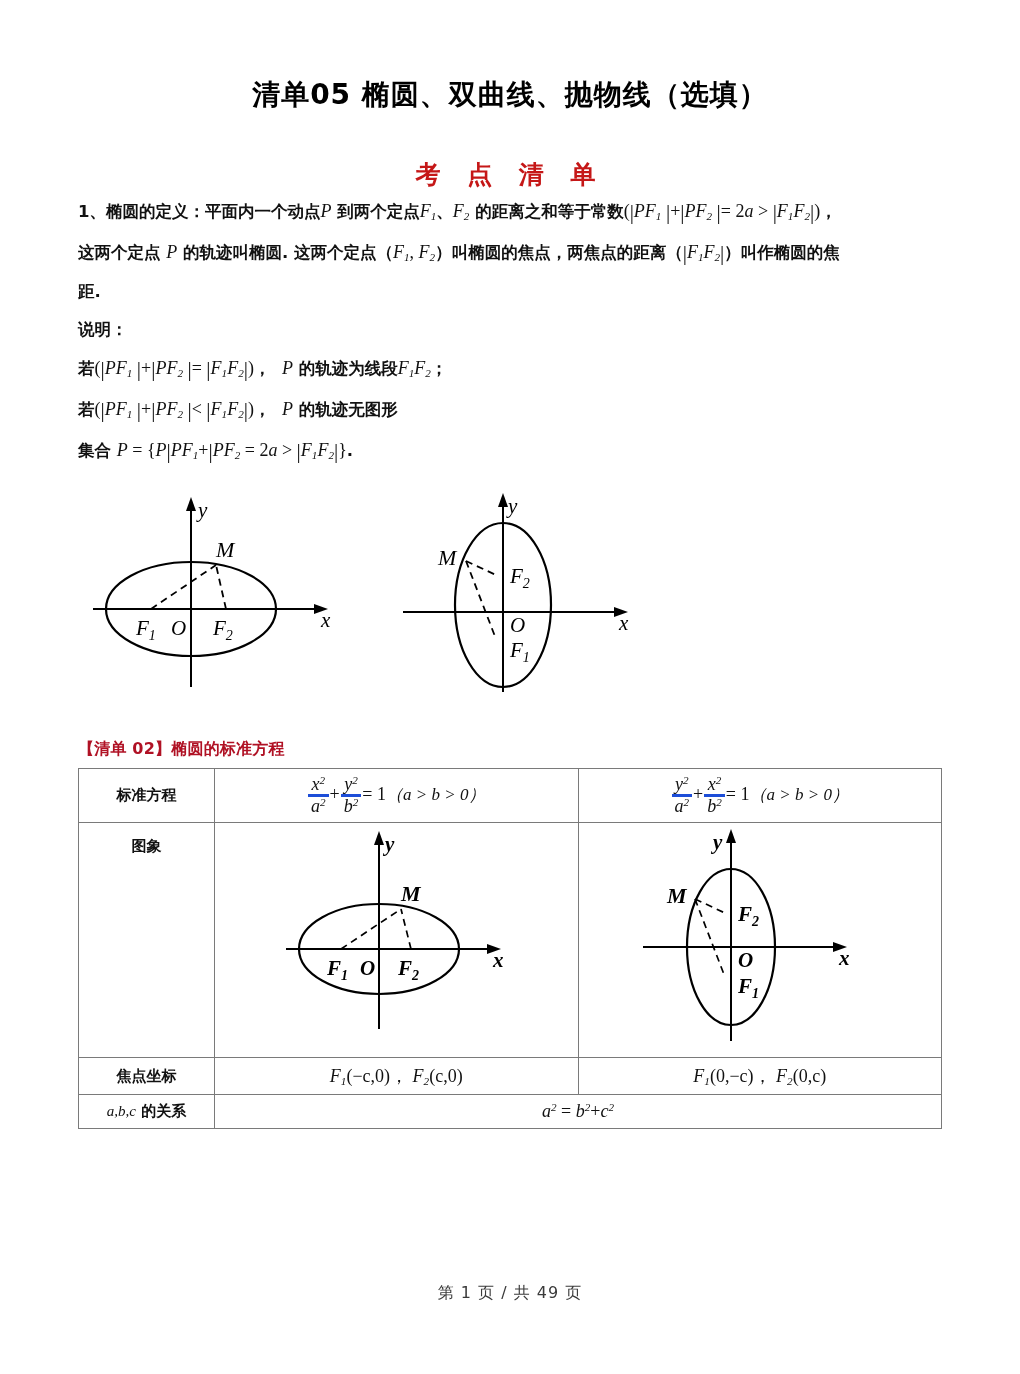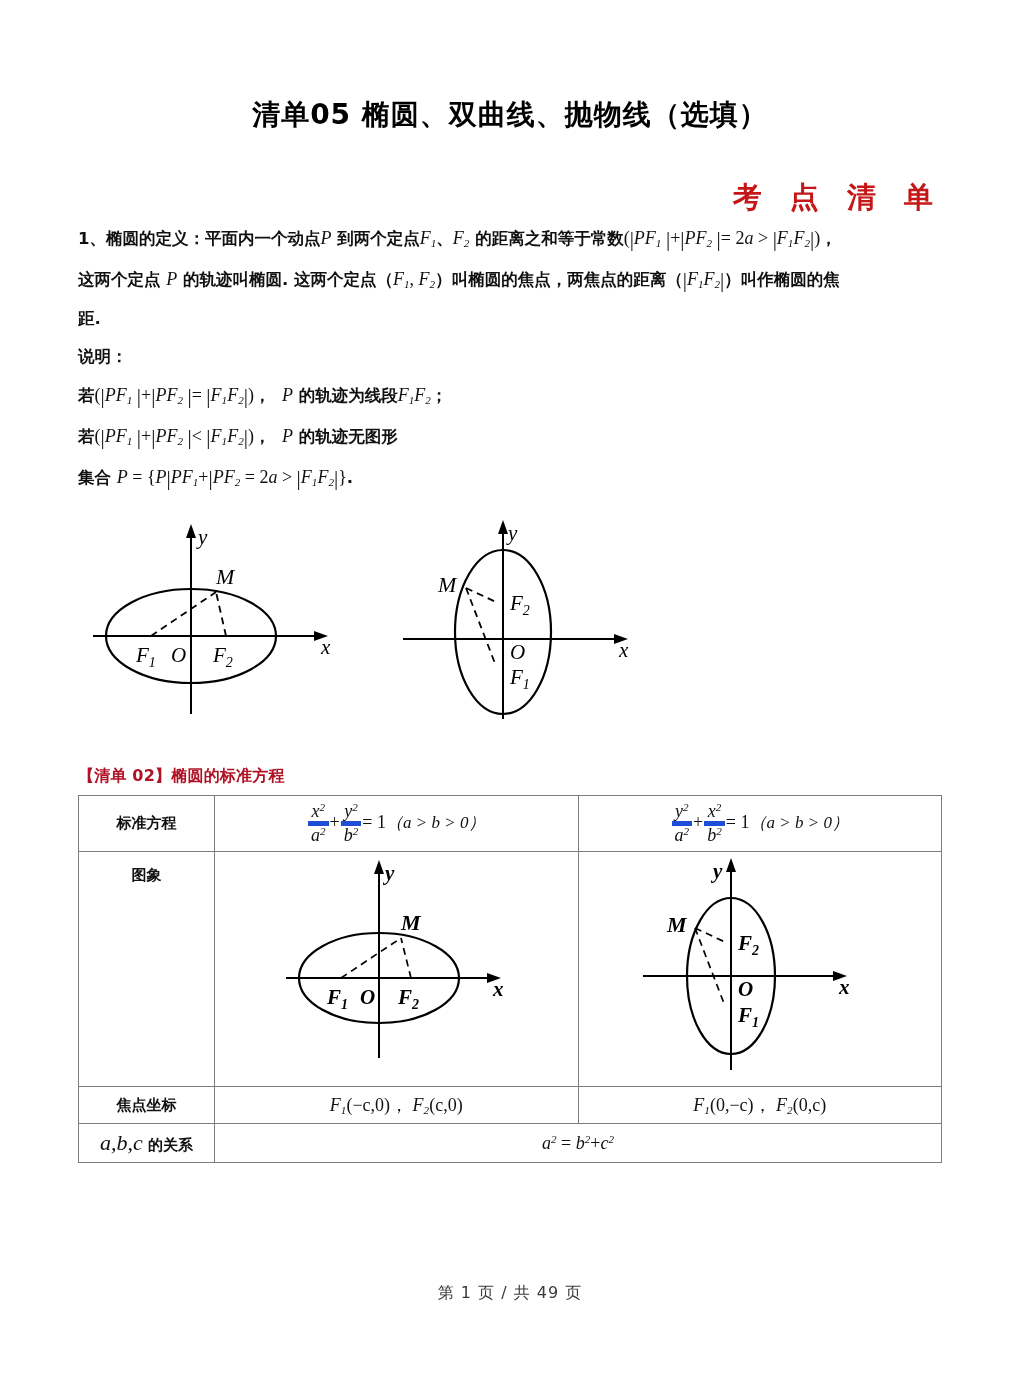--- a/index.html
+++ b/index.html
@@ -19,29 +19,29 @@
     height: 1374px;
     padding: 0 78px;
   }
 
   
   .doc-title {
     text-align: center;
     font-size: 28px;
     font-weight: bold;
     letter-spacing: 1px;
-    padding-top: 96px;
+    padding-top: 76px;
     color: #000;
     font-family: "DejaVu Sans", "Liberation Sans", sans-serif;
   }
 
   
   .red-banner {
-    text-align: right;
-    font-size: 29px;
+    text-align: center;
+    font-size: 25px;
     font-weight: bold;
     color: #c51717;
     letter-spacing: 9px;
     margin-top: 44px;
     font-family: "DejaVu Sans", "Liberation Sans", sans-serif;
   }
 
   
   .section-head {
     font-size: 16px;
@@ -132,21 +132,21 @@
     vertical-align: middle;
     text-align: center;
     font-family: "Liberation Serif", "DejaVu Serif", serif;
     font-style: italic;
     font-weight: normal;
     font-size: 18px;
     line-height: 1.05;
     margin: 0 1px;
   }
   .frac .num { display: block; padding: 0 3px; }
-  .frac .den { display: block; border-top: 5px solid #1d4ed8; padding: 0 3px; }
+  .frac .den { display: block; border-top: 3px solid #1d4ed8; padding: 0 3px; }
 
   .eqn {
     font-family: "Liberation Serif", "DejaVu Serif", serif;
     font-size: 18px;
     font-style: normal;
     font-weight: normal;
     display: inline-block;
     vertical-align: middle;
   }
 
@@ -292,21 +292,21 @@
         <td class="lab">焦点坐标</td>
         <td>
           <span class="mr"><span class="m"><span>F</span><sub>1</sub></span><span>(−c,0)</span><span>，</span> <span class="m"><span>F</span><sub>2</sub></span><span>(c,0)</span></span>
         </td>
         <td>
           <span class="mr"><span class="m"><span>F</span><sub>1</sub></span><span>(0,−c)</span><span>，</span> <span class="m"><span>F</span><sub>2</sub></span><span>(0,c)</span></span>
         </td>
       </tr>
 
       <tr>
-        <td class="lab"><span class="m" style="font-size:22px">a,b,c</span> <span>的关系</span></td>
+        <td class="lab"><span class="m" style="font-size:15px">a,b,c</span> <span>的关系</span></td>
         <td colspan="2">
           <span class="mr"><span class="m"><span>a</span><sup>2</sup></span> <span>=</span> <span class="m"><span>b</span><sup>2</sup></span><span>+</span><span class="m"><span>c</span><sup>2</sup></span></span>
         </td>
       </tr>
     </tbody>
   </table>
 
   <div class="footer">第 1 页 / 共 49 页</div>
 
 </div>

